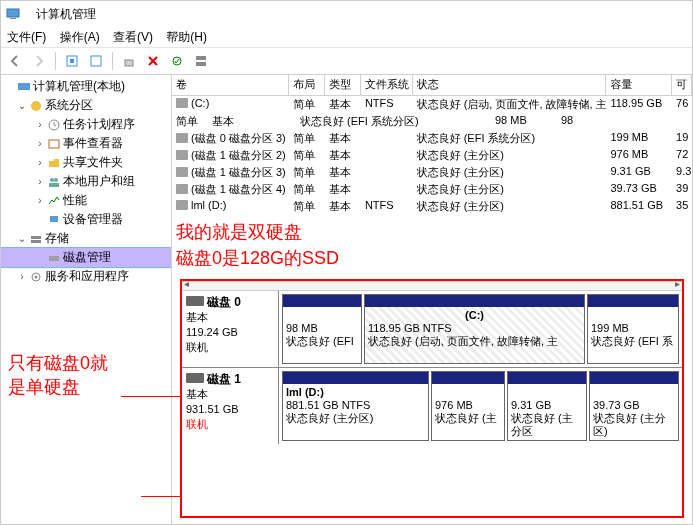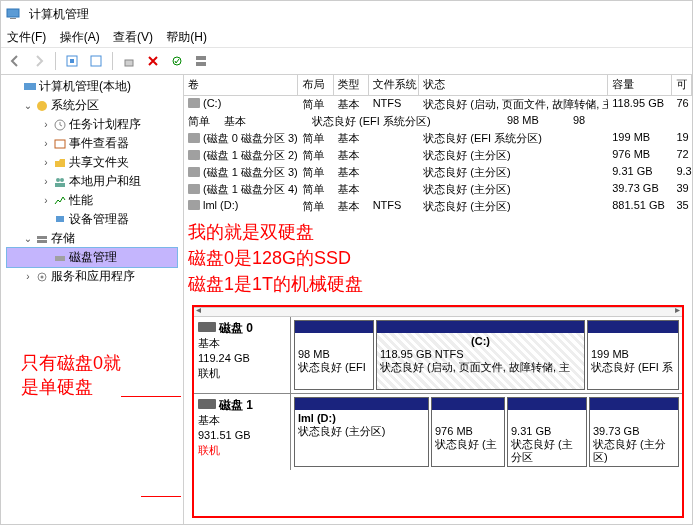--- a/index.html
+++ b/index.html
@@ -1,41 +1,41 @@
 <!DOCTYPE html>
 <html><head>
 <meta charset="utf-8">
 <style>
   html,body{margin:0;padding:0;font-family:"Microsoft YaHei","SimSun",sans-serif;font-size:12px;color:#000;background:#fff}
   .window{width:693px;height:525px;box-sizing:border-box;position:relative;overflow:hidden;border:1px solid #ccc}
-  .titlebar{height:22px;line-height:22px;padding:2px 4px;display:flex;align-items:center;gap:8px}
+  .titlebar{height:22px;line-height:22px;padding:2px 4px;display:flex;align-items:center;gap:15px}
   .titlebar .ic{width:16px;height:16px;display:inline-block}
   .menubar{height:20px;line-height:20px;padding:0 6px;border-bottom:1px solid #e5e5e5}
   .menubar span{margin-right:10px}
   .toolbar{height:26px;display:flex;align-items:center;gap:4px;padding:0 4px;border-bottom:1px solid #d0d0d0}
   .tbtn{width:20px;height:20px;display:flex;align-items:center;justify-content:center;color:#333}
   .tsep{width:1px;height:18px;background:#ccc;margin:0 2px}
   .body{display:flex;height:calc(100% - 72px)}
-  .sidebar{width:170px;border-right:1px solid #d0d0d0;overflow:hidden;padding:2px 6px}
+  .sidebar{width:170px;border-right:1px solid #d0d0d0;overflow:hidden;padding:2px 0}
   .tree{list-style:none;margin:0;padding:0}
   .tree li{white-space:nowrap;padding:1px 0 1px 4px;display:flex;align-items:center;gap:2px}
   .tree .indent1{padding-left:16px}
   .tree .indent2{padding-left:34px}
   .tw{width:10px;display:inline-block;text-align:center;color:#555;font-size:10px}
   .nic{width:14px;height:14px;display:inline-block;flex:0 0 14px}
   .sel{background:#c4b5fd;outline:1px solid #7ab7e8}
   .main{flex:1;display:flex;flex-direction:column;overflow:hidden;position:relative}
   .listhdr{display:flex;background:#fff;border-bottom:1px solid #d0d0d0;height:20px}
   .listhdr div{border-right:1px solid #d0d0d0;padding:2px 4px;font-size:11px;box-sizing:border-box;white-space:nowrap;overflow:hidden}
   .listrow{display:flex;height:17px}
   .listrow div{padding:1px 4px;font-size:11px;box-sizing:border-box;white-space:nowrap;overflow:hidden}
   .c-vol{width:118px}.c-lay{width:36px}.c-type{width:36px}.c-fs{width:52px}.c-stat{width:195px}.c-cap{width:66px}.c-free{width:20px}
   .vic{width:12px;height:10px;display:inline-block;background:#a0a0a0;margin-right:3px;vertical-align:-1px;border-radius:1px}
   .annot{color:#f00;font-size:18px;line-height:26px;padding:4px 0 0 4px}
-  .annot-side{position:absolute;color:#f00;font-size:18px;line-height:24px;left:20px;top:350px;width:160px}
+  .annot-side{position:absolute;color:#f00;font-size:18px;line-height:24px;left:7px;top:350px;width:160px}
   .redbox{border:2px solid #f00;margin:8px;flex:1;display:flex;flex-direction:column;overflow:hidden}
   .splitter{height:8px;border-top:1px solid #ccc;border-bottom:1px solid #ccc;position:relative;background:#f5f5f5}
   .splitter::before{content:"◂";position:absolute;left:2px;top:-4px;font-size:10px;color:#666}
   .splitter::after{content:"▸";position:absolute;right:2px;top:-4px;font-size:10px;color:#666}
   .diskrow{display:flex;border-bottom:1px solid #888;min-height:76px}
   .diskinfo{width:88px;border-right:1px solid #888;padding:4px 4px;font-size:11px;line-height:15px;position:relative}
   .diskinfo b{font-size:12px}
   .dskic{width:18px;height:10px;background:#666;display:inline-block;margin-right:3px;border-radius:1px}
   .parts{flex:1;display:flex;padding:3px;gap:2px}
   .part{border:1px solid #666;font-size:11px;line-height:13px;padding:0;display:flex;flex-direction:column;overflow:hidden}
@@ -297,21 +297,20 @@
             <div class="c-fs">NTFS</div>
             <div class="c-stat">状态良好 (主分区)</div>
             <div class="c-cap">881.51 GB</div>
             <div class="c-free">35</div>
           </div>
         </div>
 
       <div class="annot">
         <div>我的就是双硬盘</div>
         <div>磁盘0是128G的SSD</div>
-        <div>磁盘1是1T的机械硬盘</div>
       </div>
 
       <div class="redbox">
         <div class="splitter"></div>
 
         <div class="diskrow">
           <div class="diskinfo">
             <div><span class="dskic"></span><b>磁盘 0</b></div>
             <div>基本</div>
             <div>119.24 GB</div>
@@ -348,21 +347,21 @@
         <div class="diskrow" style="border-bottom:none">
           <div class="diskinfo">
             <div><span class="dskic"></span><b>磁盘 1</b></div>
             <div>基本</div>
             <div>931.51 GB</div>
             <div style="color:#f00">联机</div>
           </div>
           <div class="parts">
             <div class="part" style="flex:1.6">
                 <div class="bar"></div>
-                <div class="txt"><b>lml  (D:)</b><div>状态良好 (主分区)</div></div>
+                <div class="txt"><b>lml  (D:)</b><div>881.51 GB NTFS</div><div>状态良好 (主分区)</div></div>
               </div>
             <div class="part" style="flex:0 0 72px">
                 <div class="bar"></div>
                 <div class="txt">
                   <div>&nbsp;</div>
                   <div>976 MB</div>
                   <div>状态良好 (主</div>
                 </div>
               </div>
             <div class="part" style="flex:0 0 78px">

